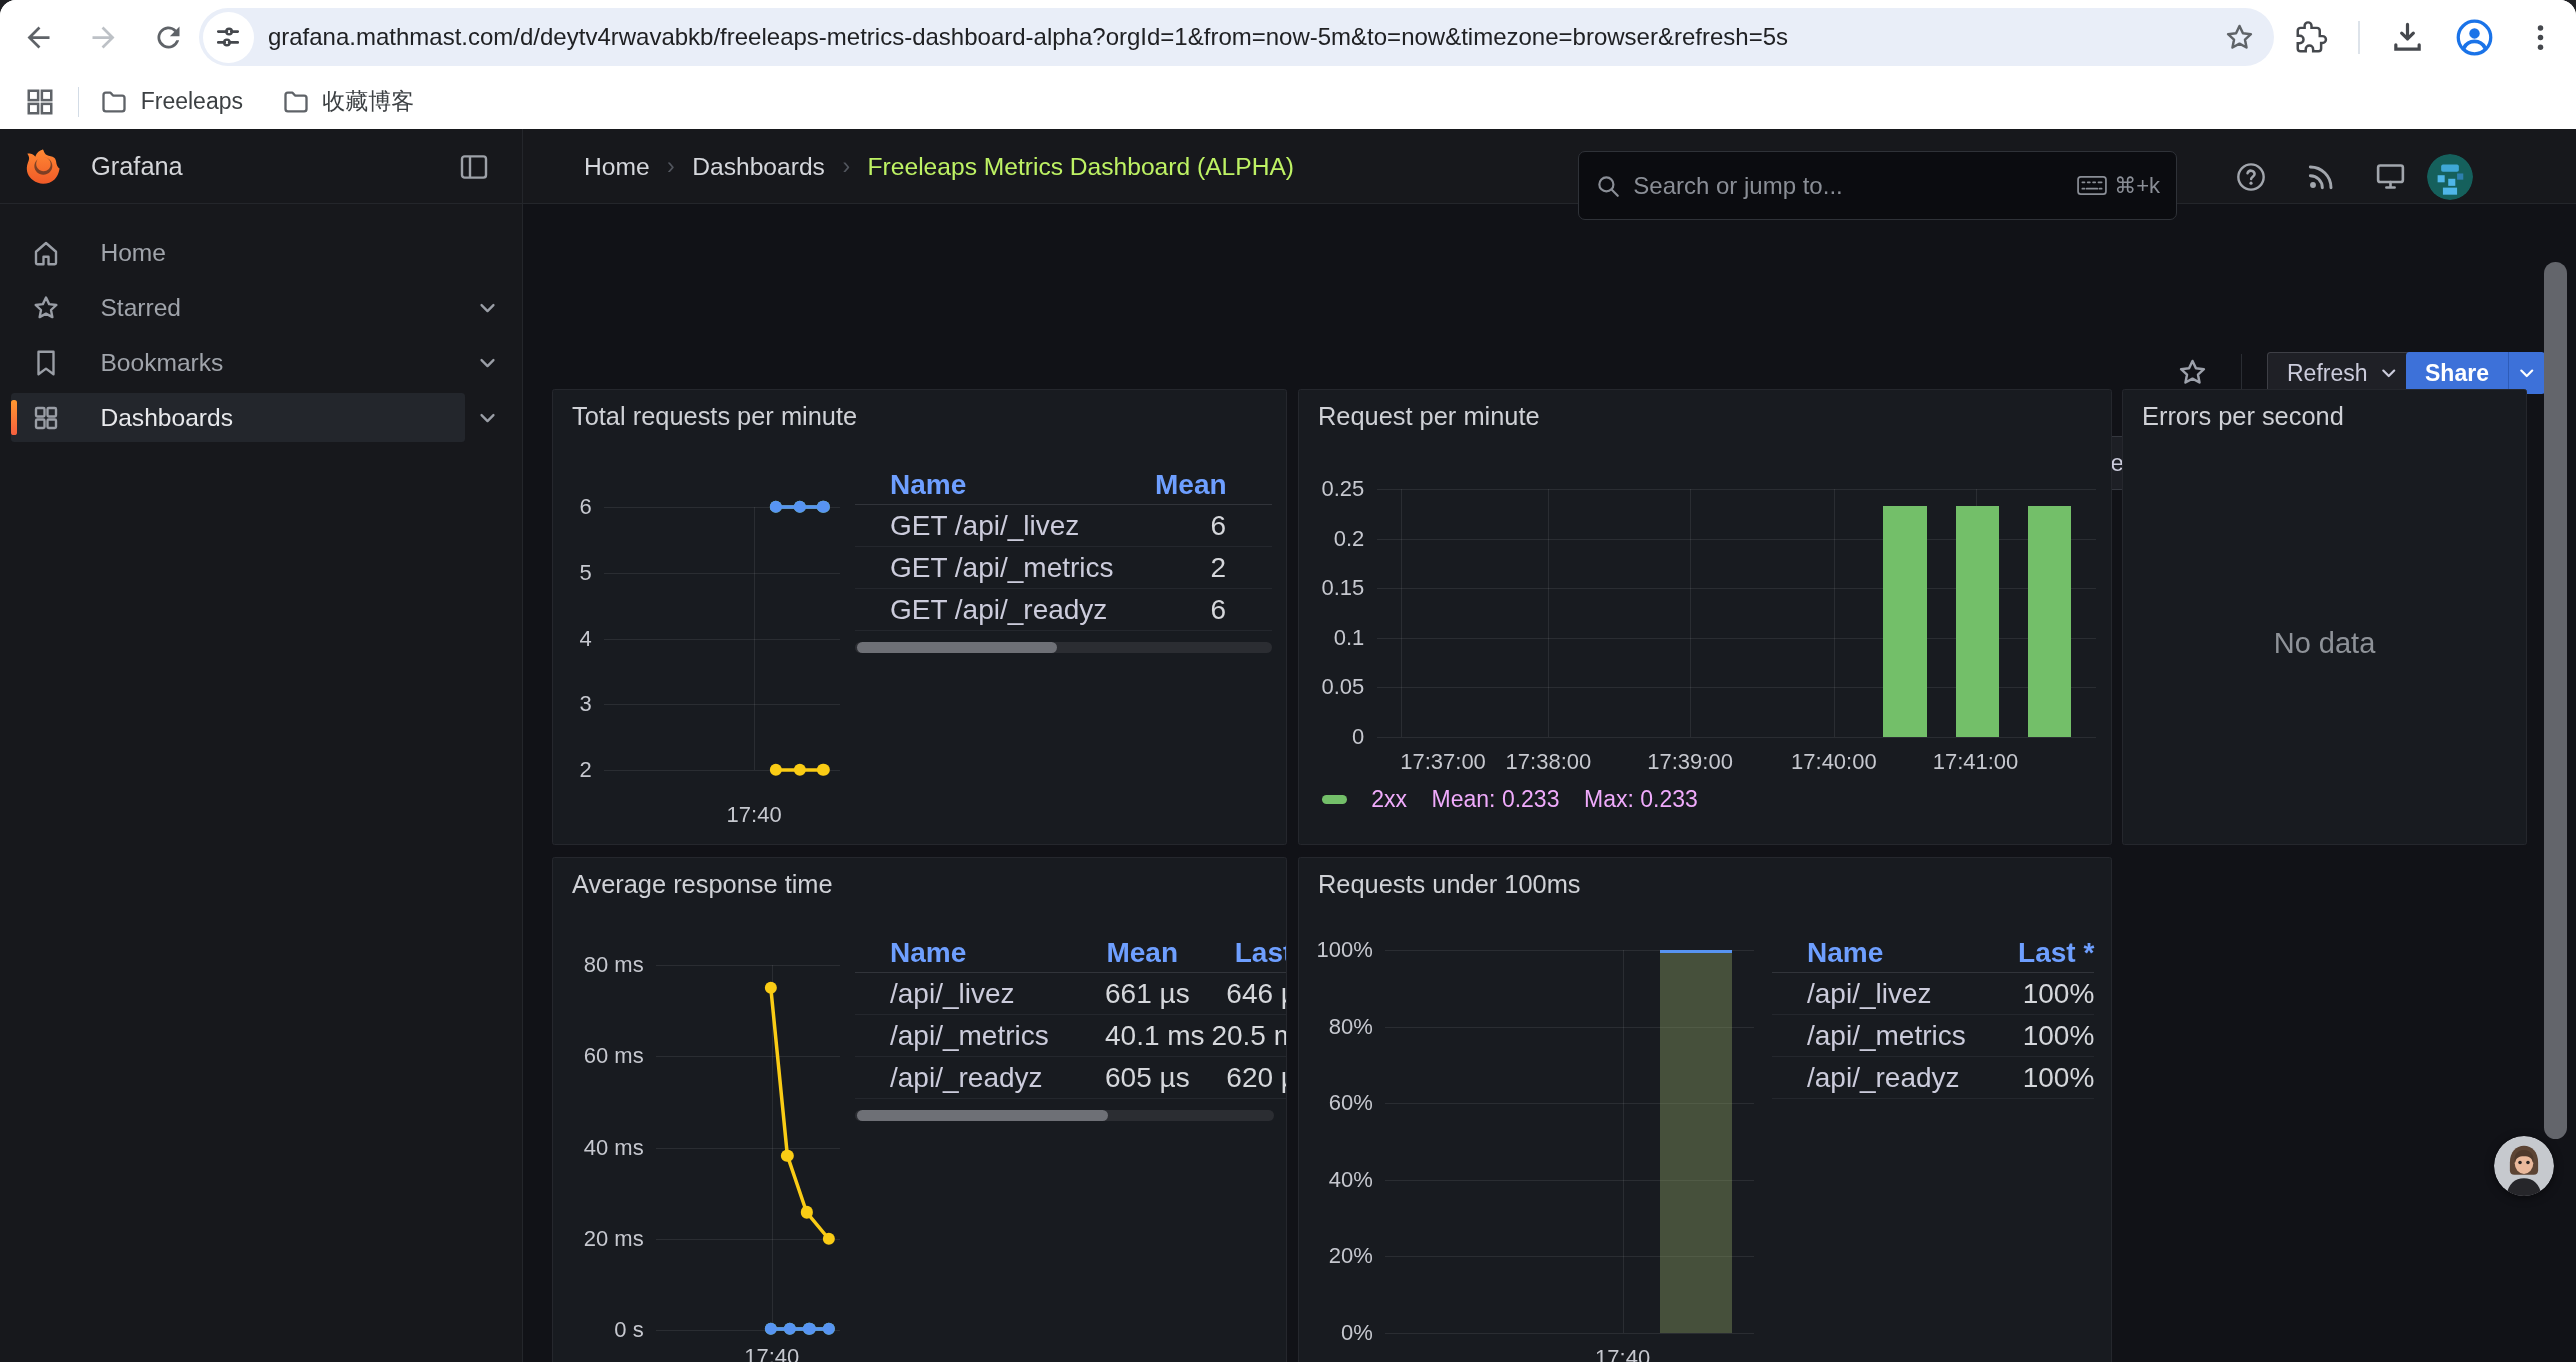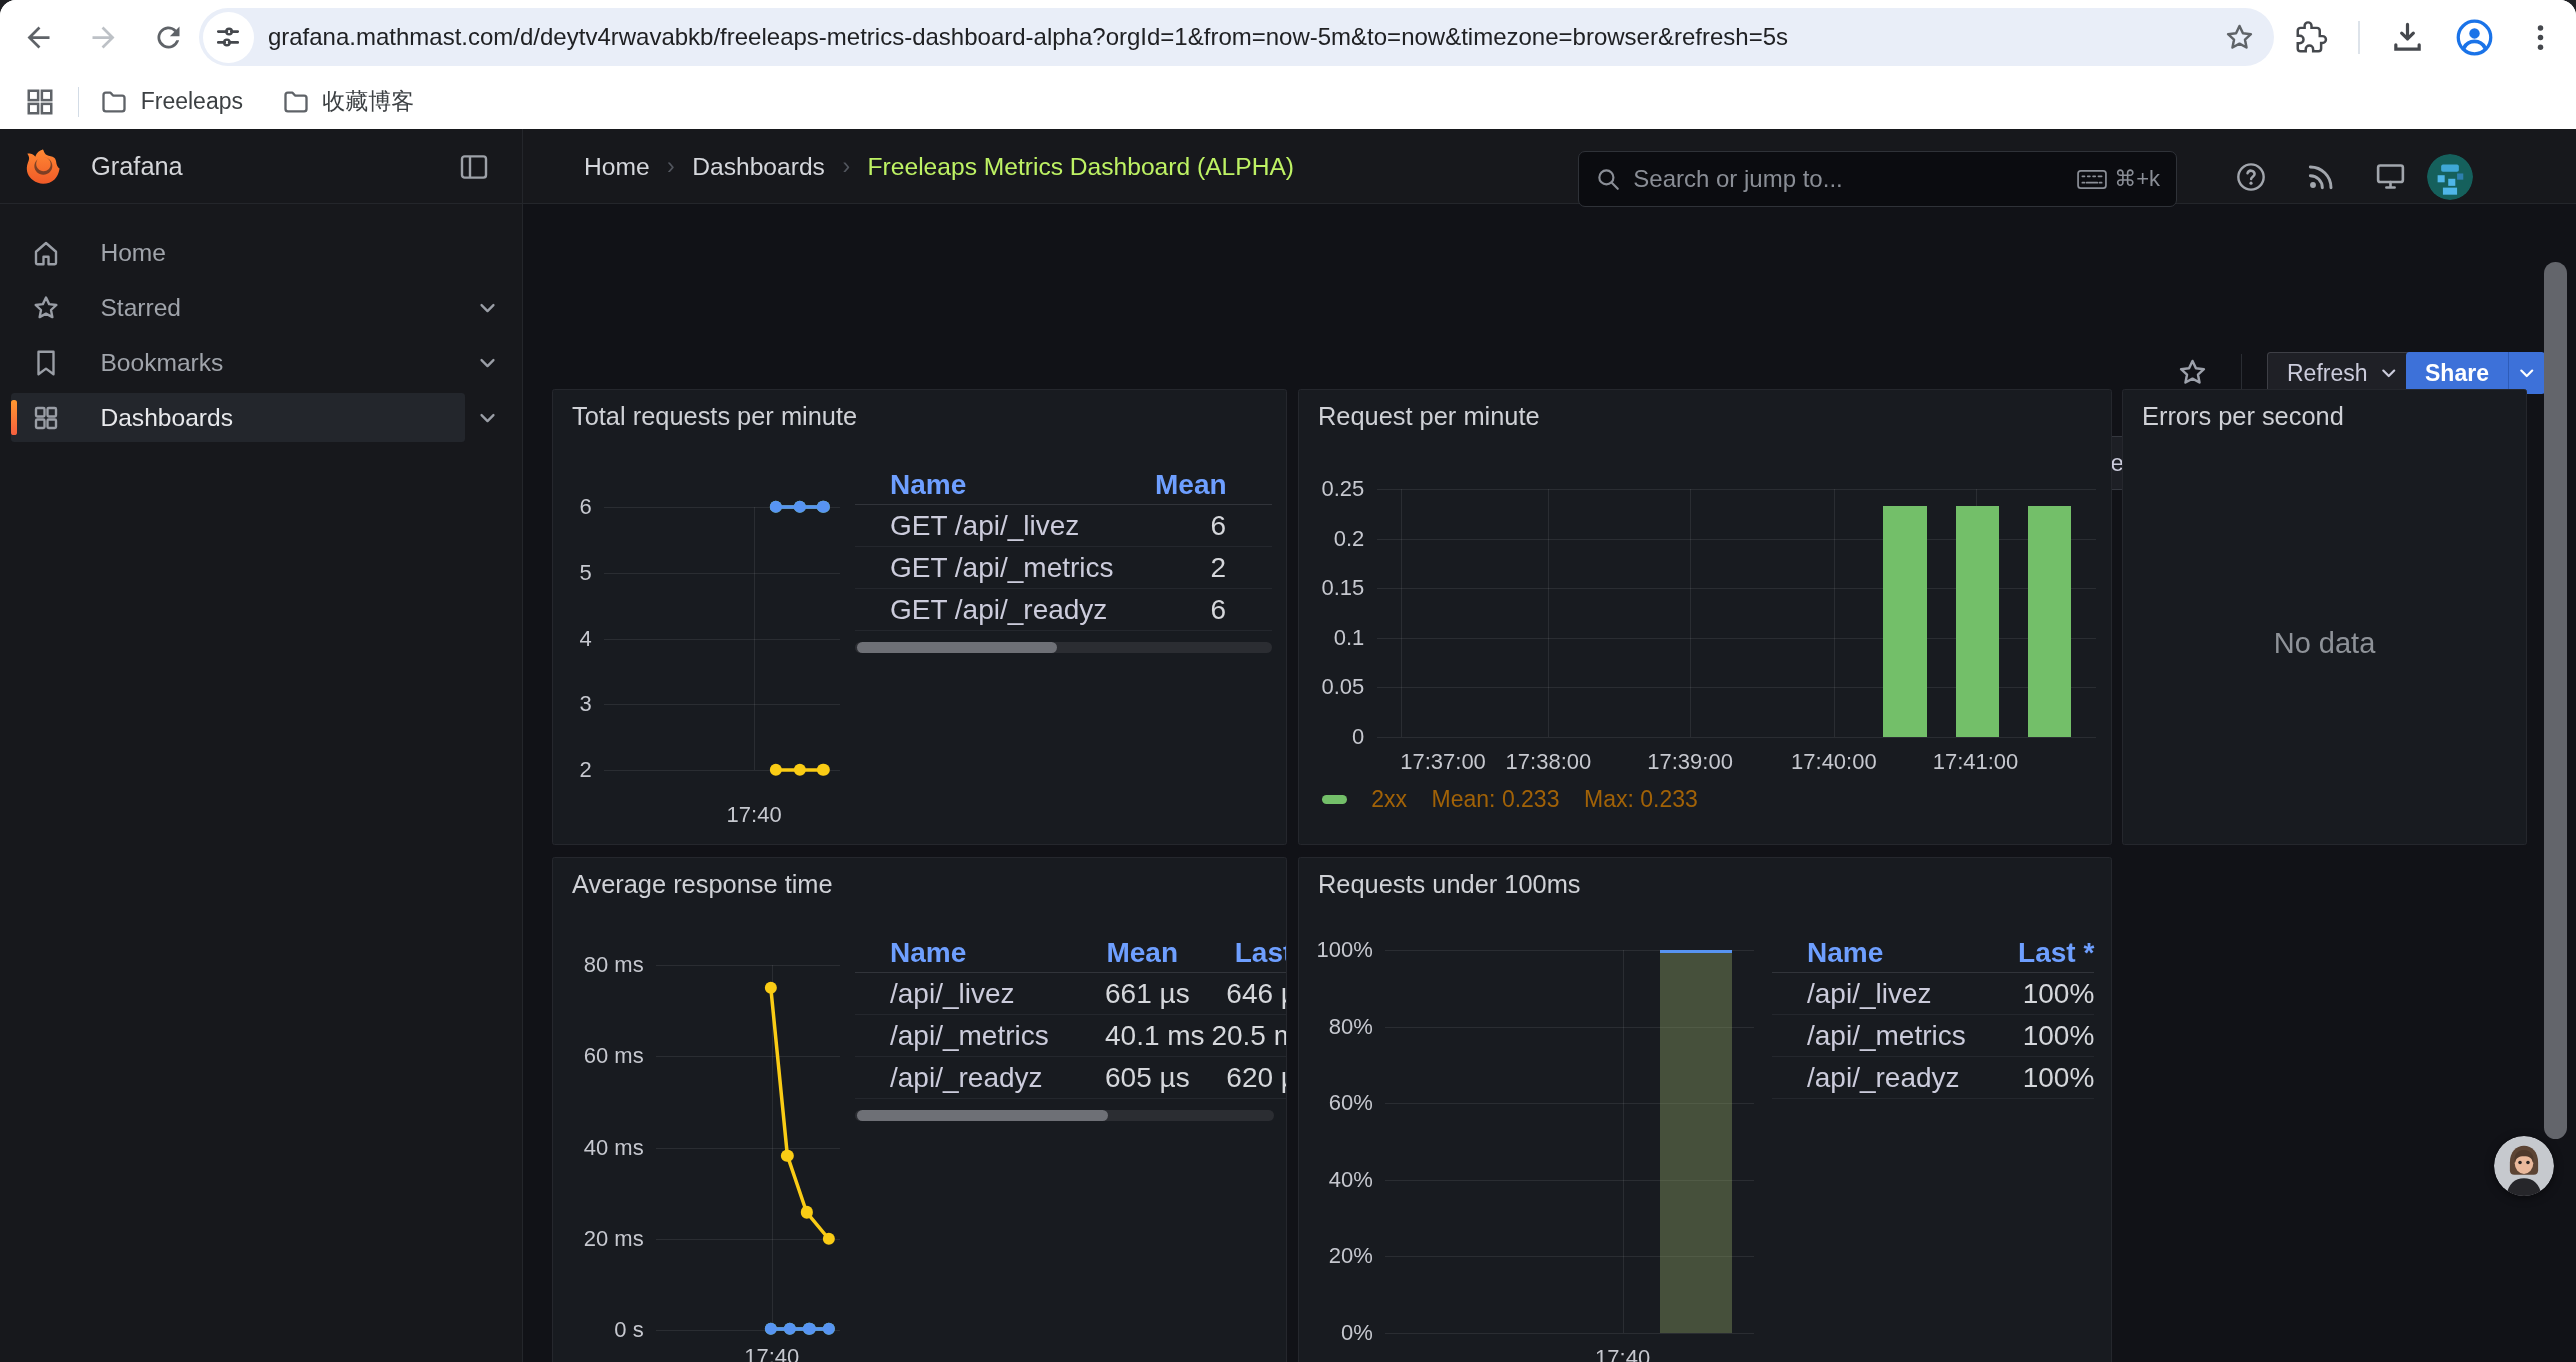--- a/index.html
+++ b/index.html
@@ -36,21 +36,21 @@
     border-bottom:0.9px solid #24262b; }
   .brand { position:absolute; left:0; top:0; width:523px; height:75px; display:flex;
     align-items:center; border-right:0.9px solid #24262b; }
   .brand-name { font-size:25.4px; color:#d4d5d9; margin-left:28px; }
   .brand-toggle { position:absolute; right:32px; color:#9da1a8; }
   .crumbs { position:absolute; left:584px; top:0; height:75px; display:flex; align-items:center;
     gap:17.5px; font-size:24.6px; }
   .crumb { color:#d5d7dc; }
   .crumb.current { color:#bef264; }
   .crumb-sep { color:#52565e; font-size:23px; }
-  .searchbox { position:absolute; left:1578px; top:22px; width:599px; height:56px;
+  .searchbox { position:absolute; left:1578px; top:22px; width:599px; height:69px;
     background:#0b0c10; border:0.9px solid #2f3238; border-radius:7px; display:flex;
     align-items:center; padding:0 16px; color:#8a8e96; }
   .searchbox .ph { font-size:24px; margin-left:12.3px; flex:1; }
   .searchbox .kbd { display:flex; align-items:center; gap:7px; font-size:22px; color:#8a8e96; }
   .hico { position:absolute; top:23px; width:39px; height:49px; display:flex; align-items:center;
     justify-content:center; color:#a2a6ad; }
   .avatar-top { position:absolute; left:2427px; top:24.6px; width:46px; height:46px; border-radius:50%;
     overflow:hidden; }
 
   
@@ -116,21 +116,21 @@
   .lrow.lhead { height:40px; border-bottom:0.9px solid rgba(204,204,220,0.14); }
   .lhead > div { color:#6e9fff; font-weight:bold; }
   .lname { color:#ccccdc; white-space:nowrap; overflow:hidden; }
   .lval { text-align:right; color:#d5d7db; white-space:nowrap; }
   .pillc { width:24.6px; height:9.6px; border-radius:5.3px; }
   .c-green { background:#73bf69; } .c-yellow { background:#facc15; } .c-blue { background:#5794f2; }
   .lscroll { height:11.4px; background:#2b2d32; border-radius:6.1px; margin-top:10.5px; position:relative; }
   .lscroll .thumb { position:absolute; left:1.8px; top:0; height:11.4px; background:#6e7076;
     border-radius:6.1px; }
   .legend-line { position:absolute; display:flex; align-items:center; gap:24.6px; font-size:23px;
-    color:#a16207; }
+    color:#f0abfc; }
 
   
   .pg-scroll { position:absolute; left:2544px; top:133px; width:23px; height:877px;
     border-radius:11.4px; background:#63656b; }
   .float-avatar { position:absolute; left:2494px; top:1007px; width:60px; height:60px;
     border-radius:50%; overflow:hidden; box-shadow:0 1.8px 8.8px rgba(0,0,0,0.5); z-index:5; }
 </style>
 </head>
 <body>
 

